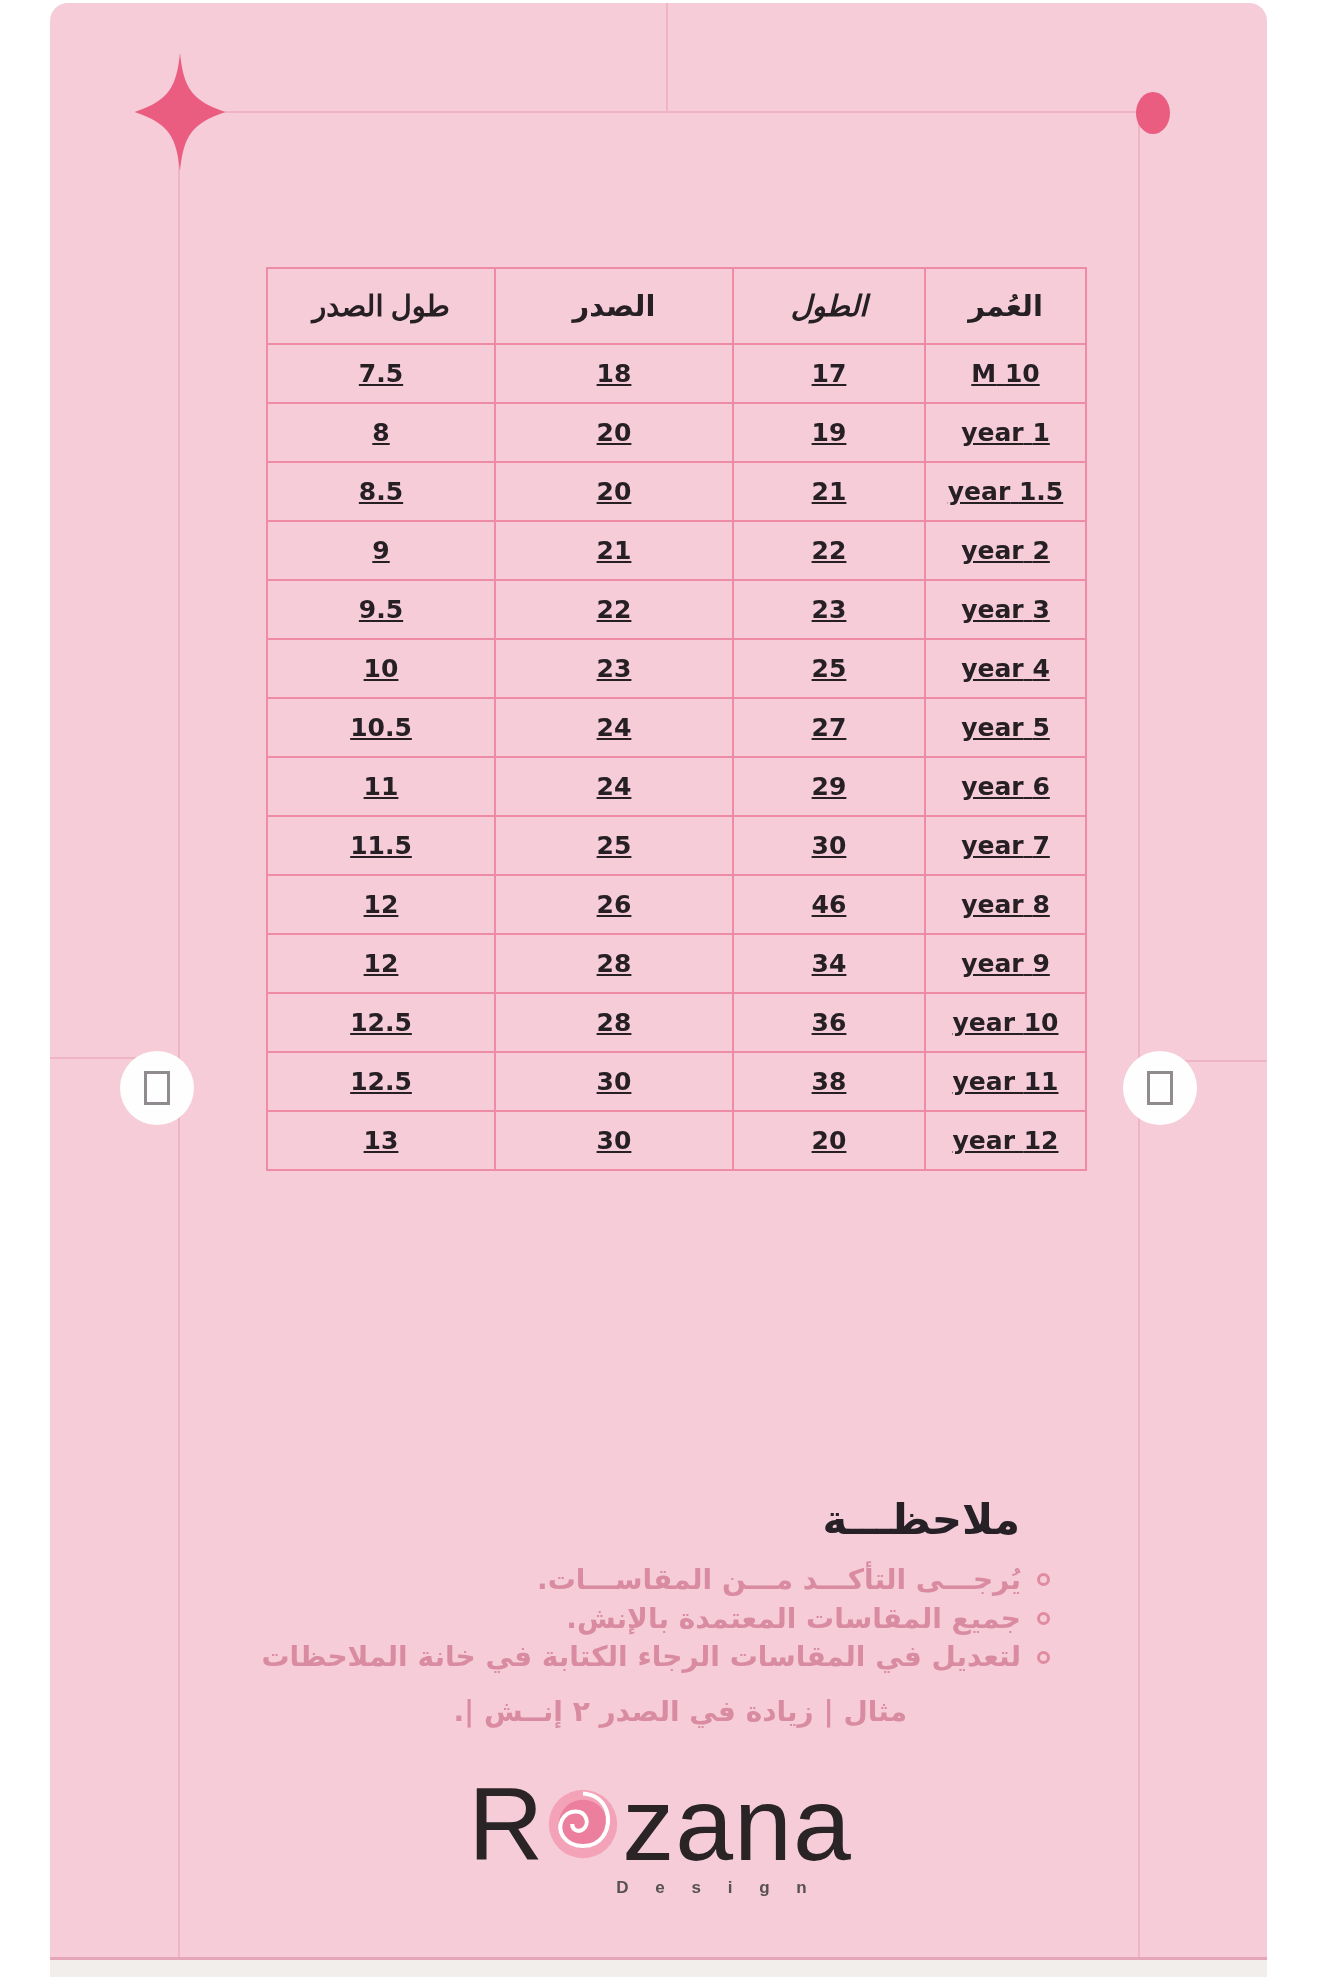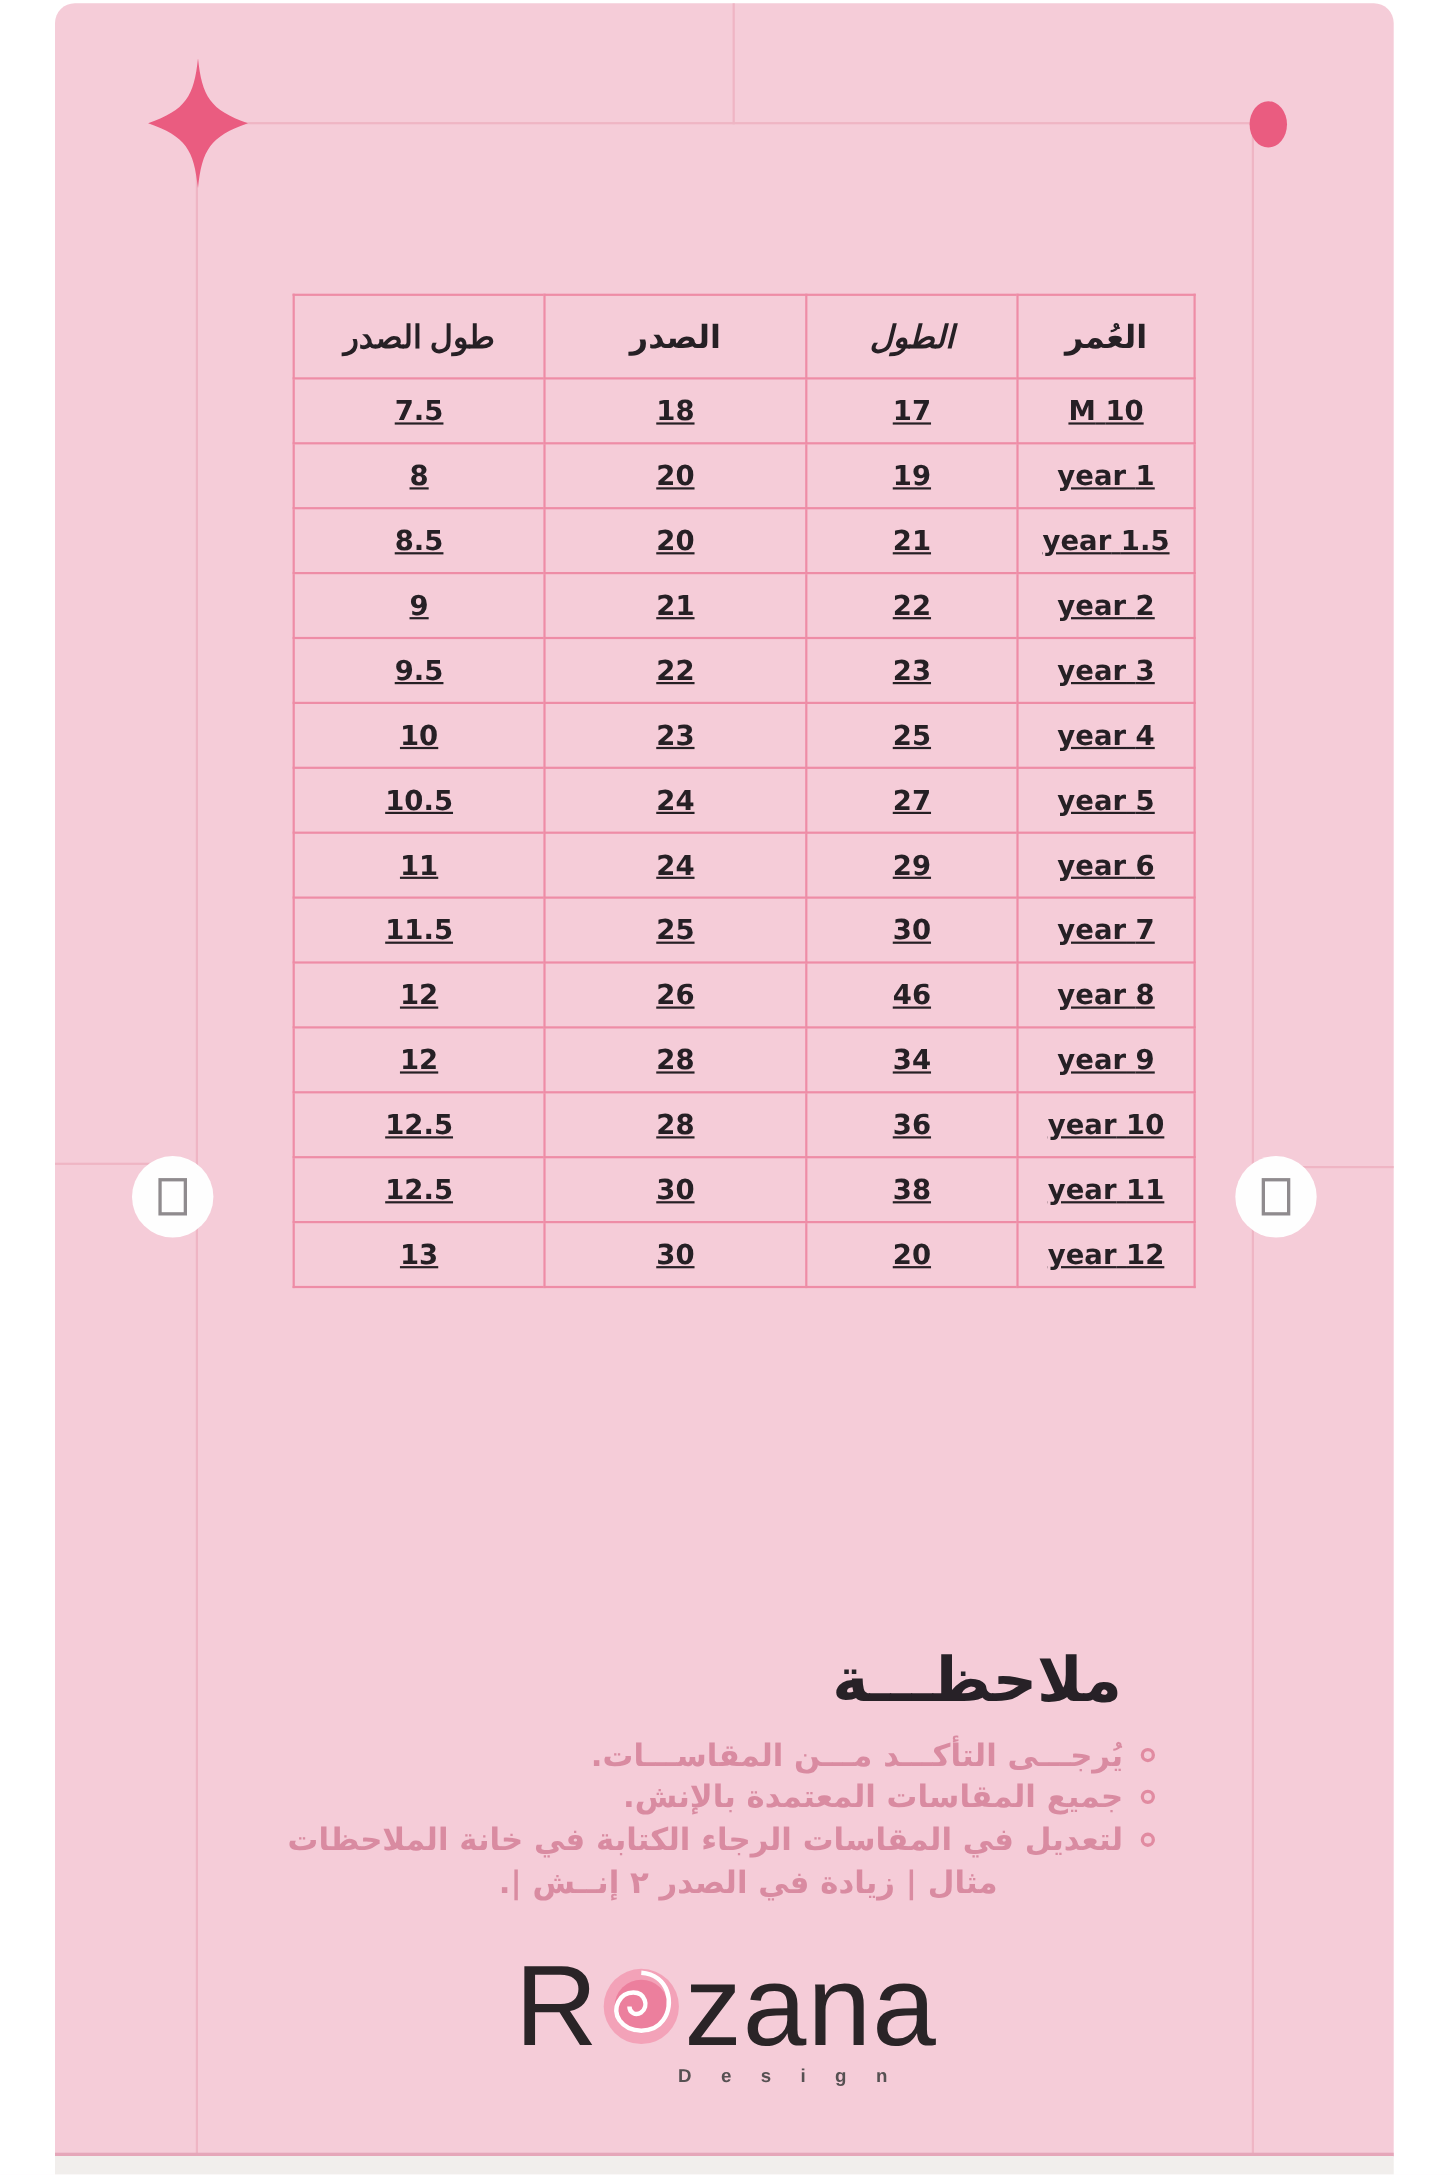--- a/index.html
+++ b/index.html
@@ -50,32 +50,32 @@
   }
   .size-table th{height:76px;font-size:29px;}
   .size-table td{height:59px;font-size:25px;text-decoration:underline;}
   .col-age{width:161px;border-radius:17px;}
   .col-length{width:192px;font-style:italic;}
   .col-chest{width:238px;}
   .col-chest-length{width:228px;font-family:Liberation Serif, serif;}
 
   .notes{position:absolute;right:270px;top:1497px;direction:rtl;text-align:right;}
   .notes-title{
-    font-size:56px;font-weight:bold;color:#272127;margin:0 30px 20px 0;line-height:1.1;
+    font-size:42px;font-weight:bold;color:#272127;margin:0 30px 20px 0;line-height:1.1;
   }
   .note-item{
     display:flex;direction:rtl;align-items:center;gap:16px;
     margin-bottom:5px;font-size:28px;line-height:1.2;
     color:var(--note-text);font-weight:bold;white-space:nowrap;
   }
   .bullet-ring{
     flex:none;width:13px;height:13px;border:3px solid #e18ba1;border-radius:50%;background:transparent;
   }
   .note-example{
-    margin:6px 143px 0 0;font-size:28px;color:var(--note-text);font-weight:bold;white-space:nowrap;
+    margin:21px 143px 0 0;font-size:28px;color:var(--note-text);font-weight:bold;white-space:nowrap;
   }
 
   .logo{position:absolute;left:0;top:1772px;width:1320px;text-align:center;}
   .logo-row{
     display:flex;justify-content:center;align-items:flex-start;
     font-family:"Liberation Sans",sans-serif;font-size:104px;line-height:1;
     color:var(--logo-text);font-weight:400;letter-spacing:1px;
   }
   .rose{width:72px;height:72px;margin:16px 3px 0 3px;}
   .logo-subtitle{

